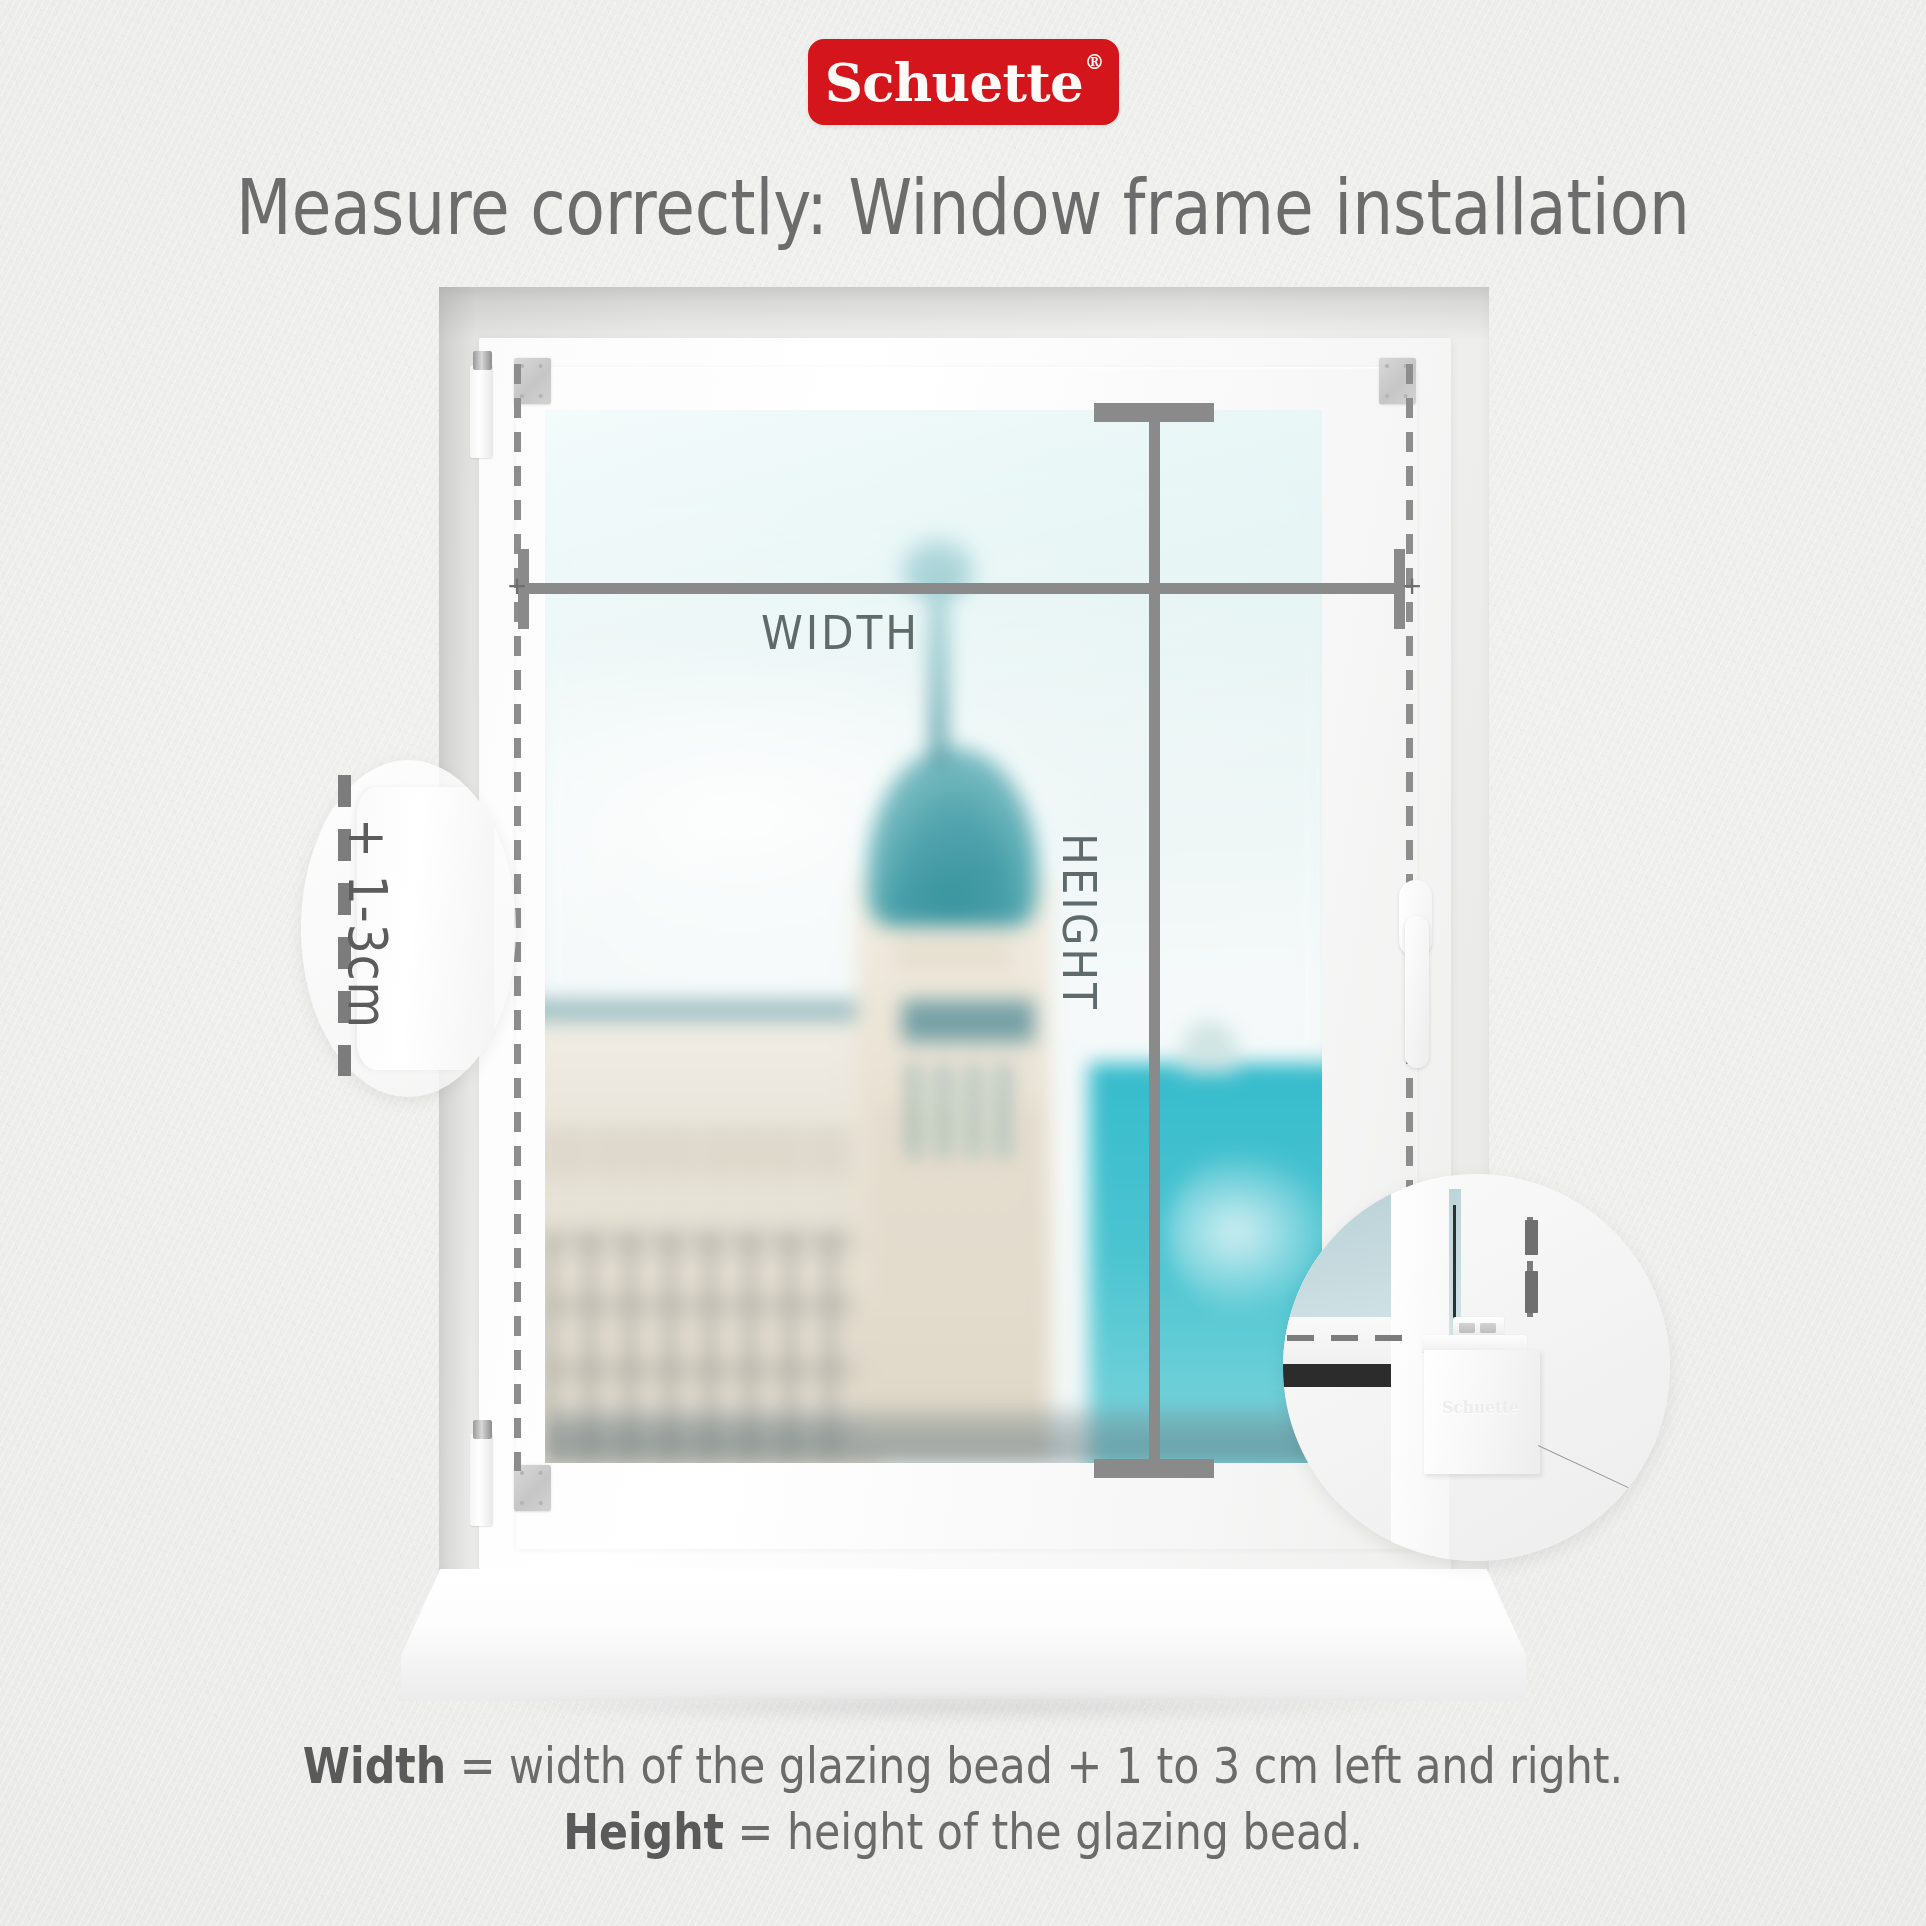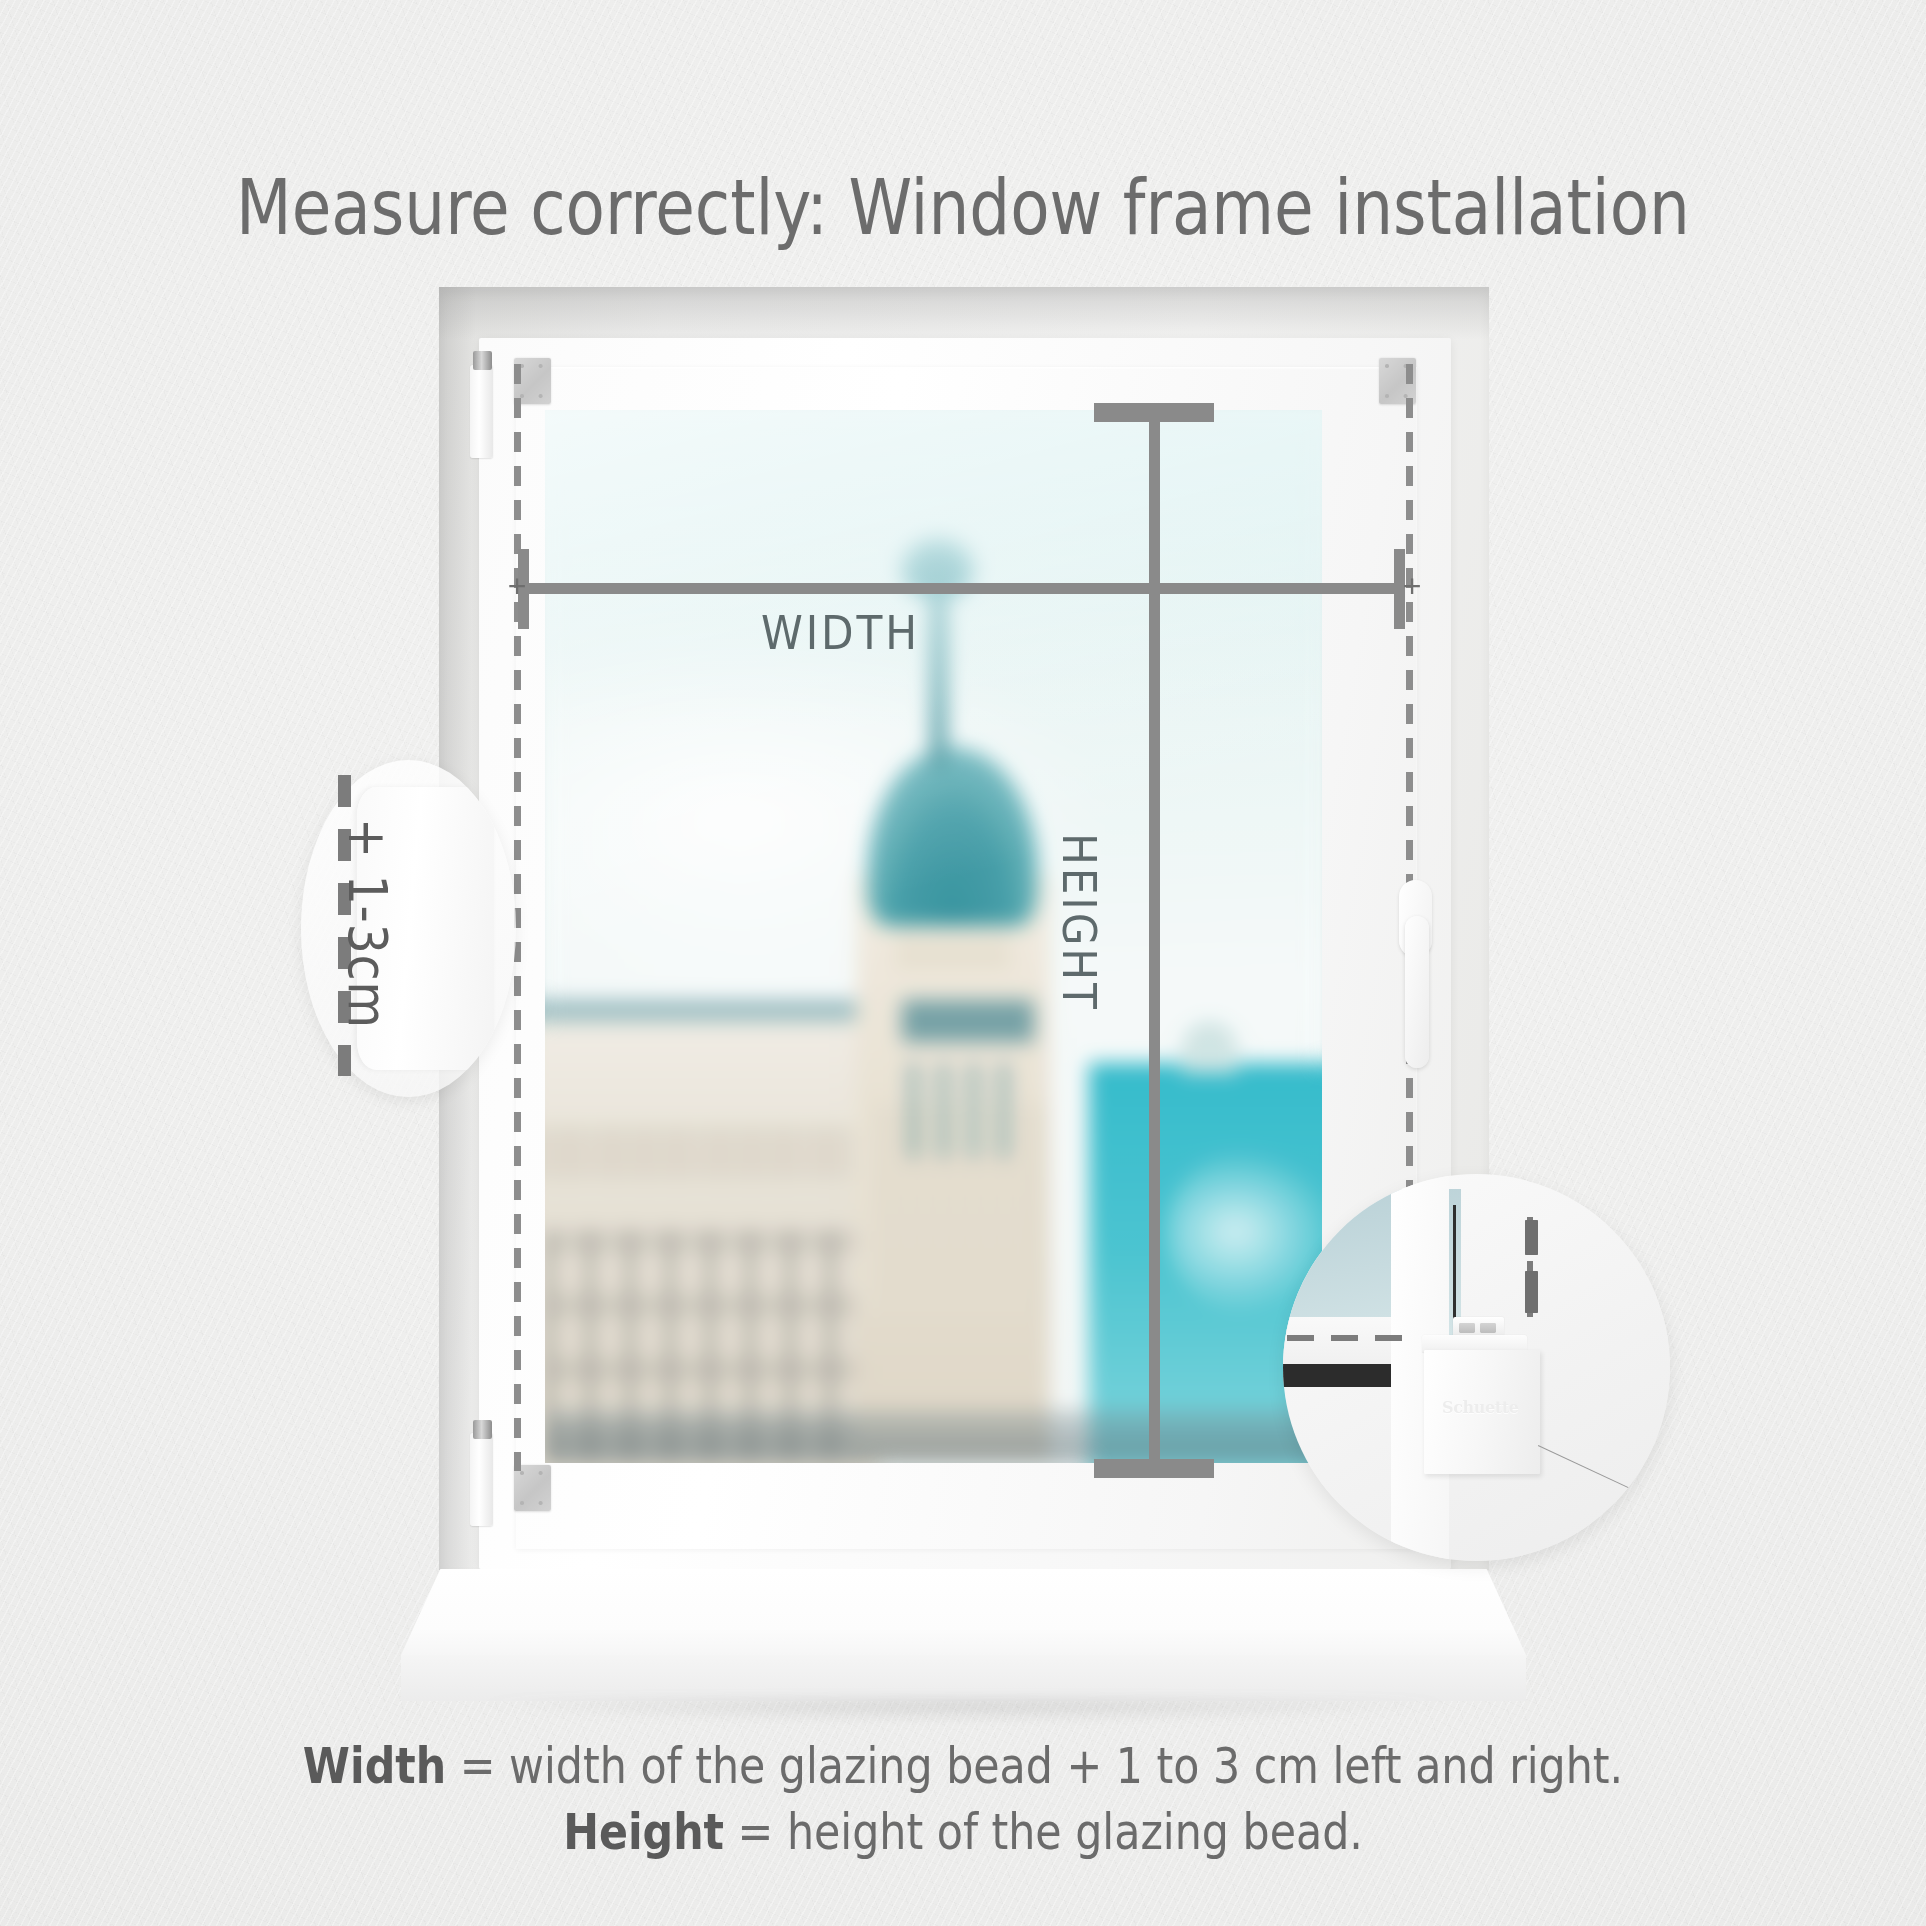--- a/index.html
+++ b/index.html
@@ -590,20 +590,23 @@
     color: #5a5a5a;
   }
 </style>
 </head>
 <body>
 
 <div id="page">
 
   <div id="wall-texture"></div>
 
+  <div id="logo">
+    <span id="logo-text"><span>Schuette</span><span id="logo-reg">®</span></span>
+  </div>
 
   <h1 id="title">Measure correctly: Window frame installation</h1>
 
   <div id="reveal"></div>
   <div id="reveal-top-shadow"></div>
   <div id="reveal-left-shadow"></div>
 
   <div id="window-frame"></div>
   <div id="window-sash"></div>
 

